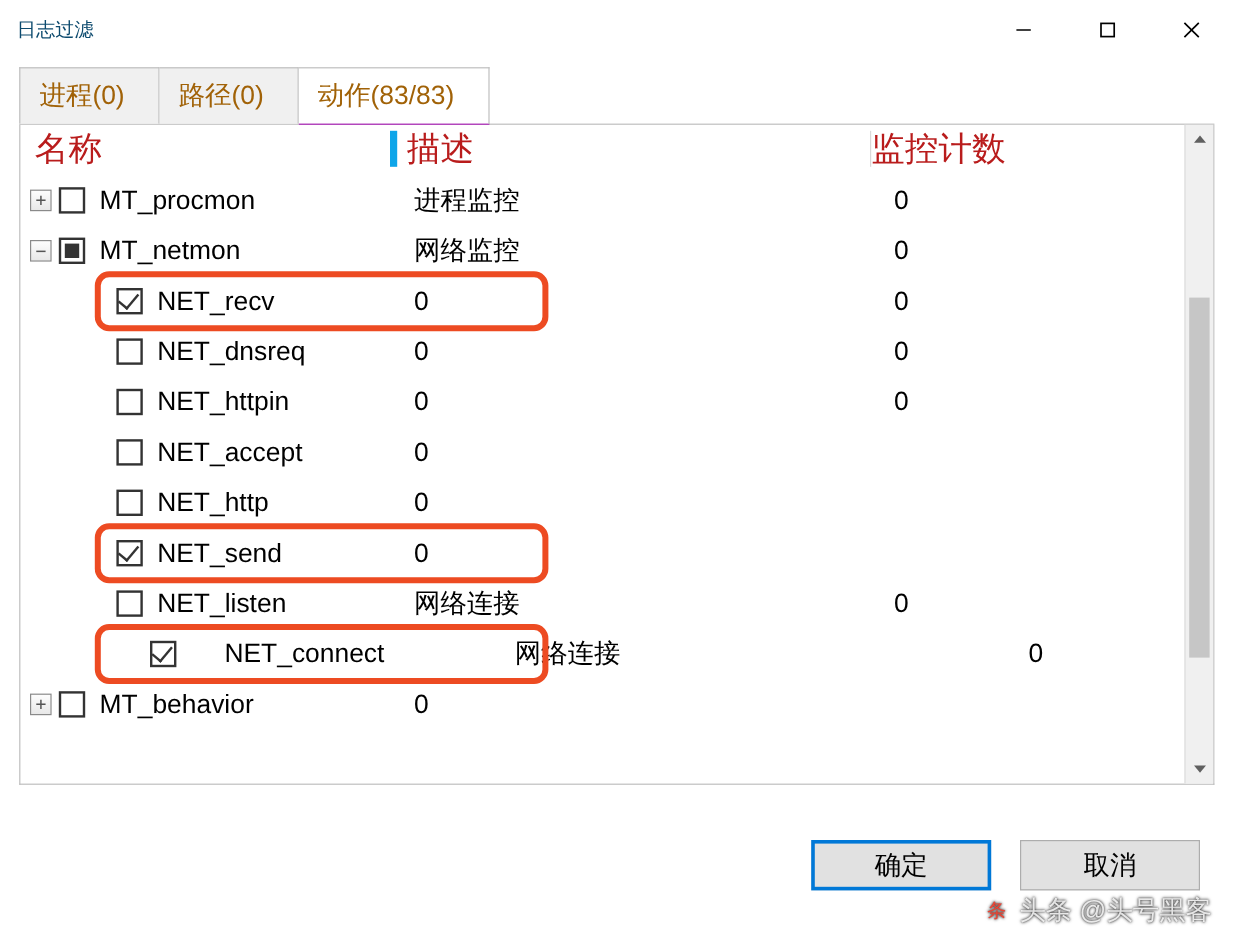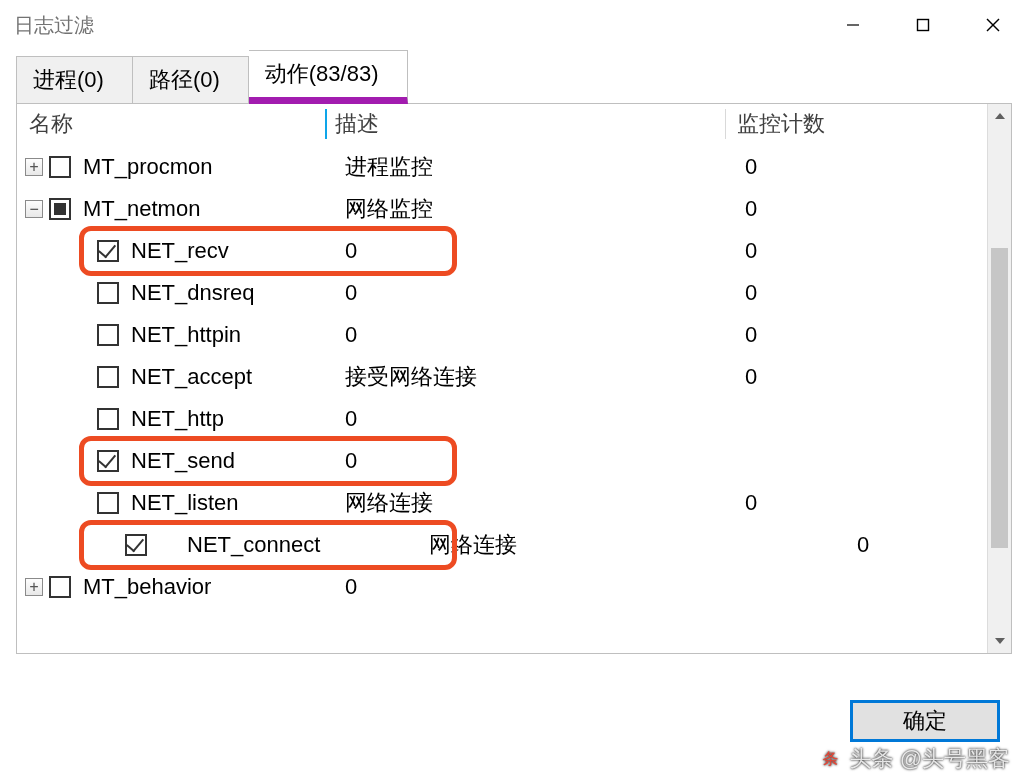--- a/index.html
+++ b/index.html
@@ -9,22 +9,22 @@
   width: 1028px;
   height: 778px;
   overflow: hidden;
   position: relative;
 }
 .titlebar {
   height: 50px;
   display: flex;
   align-items: center;
   padding-left: 14px;
-  font-size: 20px;
-  color: #737373;
+  font-size: 16px;
+  color: #0c4a6e;
   background: #fff;
 }
 .titlebar-spacer { flex: 1; }
 .win-controls { display: flex; height: 100%; }
 .win-btn {
   width: 70px;
   display: flex;
   align-items: center;
   justify-content: center;
   font-size: 16px;
@@ -35,57 +35,57 @@
 .tabs {
   display: flex;
   align-items: flex-end;
   height: 44px;
   position: relative;
   border-bottom: 1px solid #bfbfbf;
 }
 .tab {
   padding: 8px 28px 8px 16px;
   font-size: 22px;
-  color: #000000;
+  color: #a16207;
   border: 1px solid #bfbfbf;
   border-bottom: none;
   background: #f0f0f0;
   margin-right: 0;
   position: relative;
 }
 .tab + .tab { border-left: none; }
 .tab.active {
   background: #fff;
-  border-bottom: 7px solid #a21caf;
+  border-bottom: 1px solid #a21caf;
   margin-bottom: -1px;
   z-index: 2;
 }
 .tree-container {
   border: 1px solid #bfbfbf;
   border-top: none;
   height: 550px;
   position: relative;
   display: flex;
 }
 .tree-scroll {
   flex: 1;
   overflow: hidden;
   position: relative;
 }
 .headers {
   display: flex;
   height: 40px;
   align-items: center;
-  font-size: 22px;
-  color: #404040;
+  font-size: 28px;
+  color: #b91c1c;
   padding-left: 8px;
 }
 .col-name { width: 300px; padding-left: 4px; }
-.col-desc { width: 400px; border-left: 2px solid #0ea5e9; padding-left: 8px; height: 30px; display:flex; align-items:center; }
-.col-count { flex: 1; border-left: 1px solid #d9d9d9; padding-left: 11px; height: 30px; display:flex; align-items:center;font-family:Liberation Serif, serif; }
+.col-desc { width: 400px; border-left: 6px solid #0ea5e9; padding-left: 8px; height: 30px; display:flex; align-items:center; }
+.col-count { flex: 1; border-left: 1px solid #d9d9d9; padding-left: 0; height: 30px; display:flex; align-items:center;font-family:Liberation Serif, serif; }
 .tree-rows { padding-top: 2px; }
 .tree-row {
   display: flex;
   align-items: center;
   height: 42px;
   font-size: 22px;
   color: #000;
   padding-left: 8px;
   position: relative;
 }
@@ -276,21 +276,20 @@
             <div class="expander-spacer indent-child"></div>
             <div class="checkbox "></div>
             <div class="name-cell child">NET_httpin</div>
             <div class="desc-cell">0</div>
             <div class="count-cell">0</div>
           </div>
           <div class="tree-row">
             <div class="expander-spacer indent-child"></div>
             <div class="checkbox "></div>
             <div class="name-cell child">NET_accept</div>
-            <div class="desc-cell">接受网络连接</div>
             <div class="count-cell">0</div>
           </div>
           <div class="tree-row">
             <div class="expander-spacer indent-child"></div>
             <div class="checkbox "></div>
             <div class="name-cell child">NET_http</div>
             <div class="count-cell">0</div>
           </div>
           <div class="tree-row" style="position: relative;">
             <div class="expander-spacer indent-child"></div>
@@ -335,18 +334,19 @@
         <svg width="12" height="12">
             <polygon points="1,3 11,3 6,9" fill="#606060"></polygon>
           </svg>
       </div>
     </div>
   </div>
 </div>
 
 <div class="button-row">
   <div class="dlg-btn primary">确定</div>
+  <div class="dlg-btn">取消</div>
 </div>
 
 <div class="watermark">
   <span class="wm-icon">条</span>
   <span>头条 @头号黑客</span>
 </div>
 
 </body></html>

